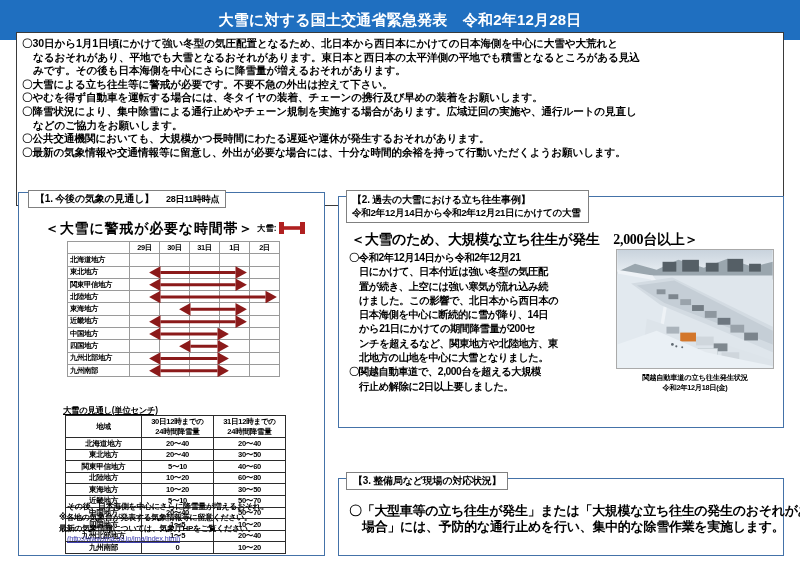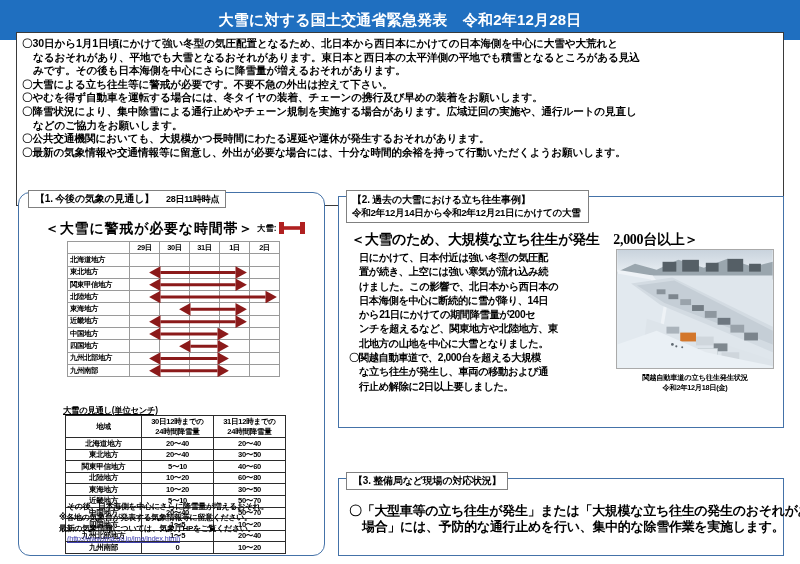--- a/index.html
+++ b/index.html
@@ -78,21 +78,21 @@
     margin-left: 12px;
     letter-spacing: -0.3px;
   }
   .panel-tab .tab-sub {
     font-size: 9.6px;
     font-weight: bold;
     letter-spacing: -0.3px;
   }
 
   
-  #panel-forecast { left: 18px; top: 192px; width: 307px; height: 364px; border-radius: 12px; }
+  #panel-forecast { left: 18px; top: 192px; width: 307px; height: 364px; }
   #tab-forecast   { left: 28px; top: 190px; }
 
   .sec1-subtitle {
     position: absolute;
     left: 26px; top: 27px;
     font-size: 14px;
     font-weight: bold;
     letter-spacing: 0.8px;
     white-space: nowrap;
   }
@@ -484,31 +484,31 @@
 
 <div class="panel-tab" id="tab-forecast">
   <span class="tab-title">【1. 今後の気象の見通し】</span>
   <span class="tab-note">28日11時時点</span>
 </div>
 
 <div class="panel" id="panel-past">
   <div class="sec2-subtitle">＜大雪のため、大規模な立ち往生が発生　2,000台以上＞</div>
   <div class="sec2-body" id="sec2-body">
       <div class="sec2-item">
+        <div>〇令和2年12月14日から令和2年12月21</div>
         <span class="ind">日にかけて、日本付近は強い冬型の気圧配</span>
         <span class="ind">置が続き、上空には強い寒気が流れ込み続</span>
         <span class="ind">けました。この影響で、北日本から西日本の</span>
         <span class="ind">日本海側を中心に断続的に雪が降り、14日</span>
         <span class="ind">から21日にかけての期間降雪量が200セ</span>
         <span class="ind">ンチを超えるなど、関東地方や北陸地方、東</span>
         <span class="ind">北地方の山地を中心に大雪となりました。</span>
       </div>
       <div class="sec2-item">
         <div>〇関越自動車道で、2,000台を超える大規模</div>
-        <span class="ind">な立ち往生が発生し、車両の移動および通</span>
         <span class="ind">行止め解除に2日以上要しました。</span>
       </div>
     </div>
 
   <div class="photo-wrap">
     <svg class="photo" viewBox="0 0 158 120">
       <defs>
         <linearGradient id="skyG" x1="0" y1="0" x2="0" y2="1">
           <stop offset="0%" stop-color="#c9d3dd"></stop>
             <stop offset="100%" stop-color="#e6ecf1"></stop>

